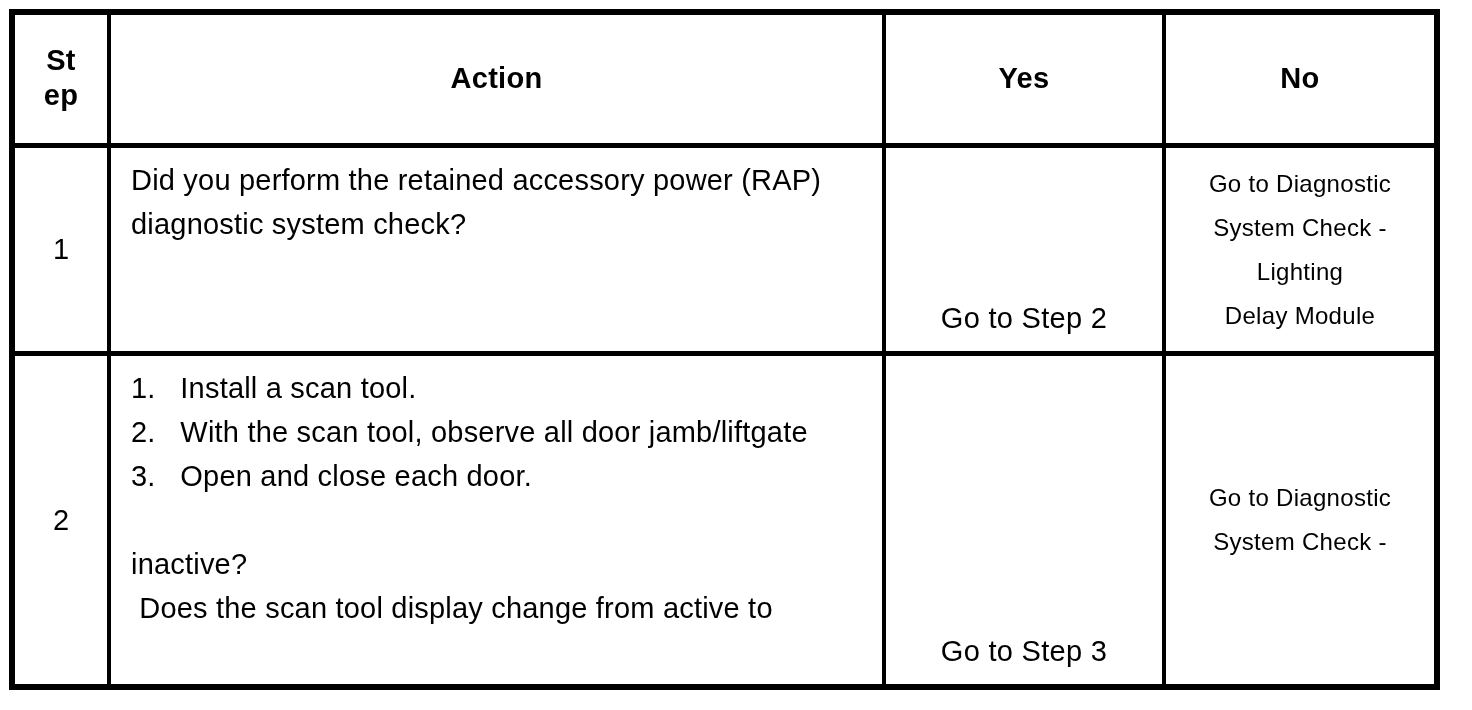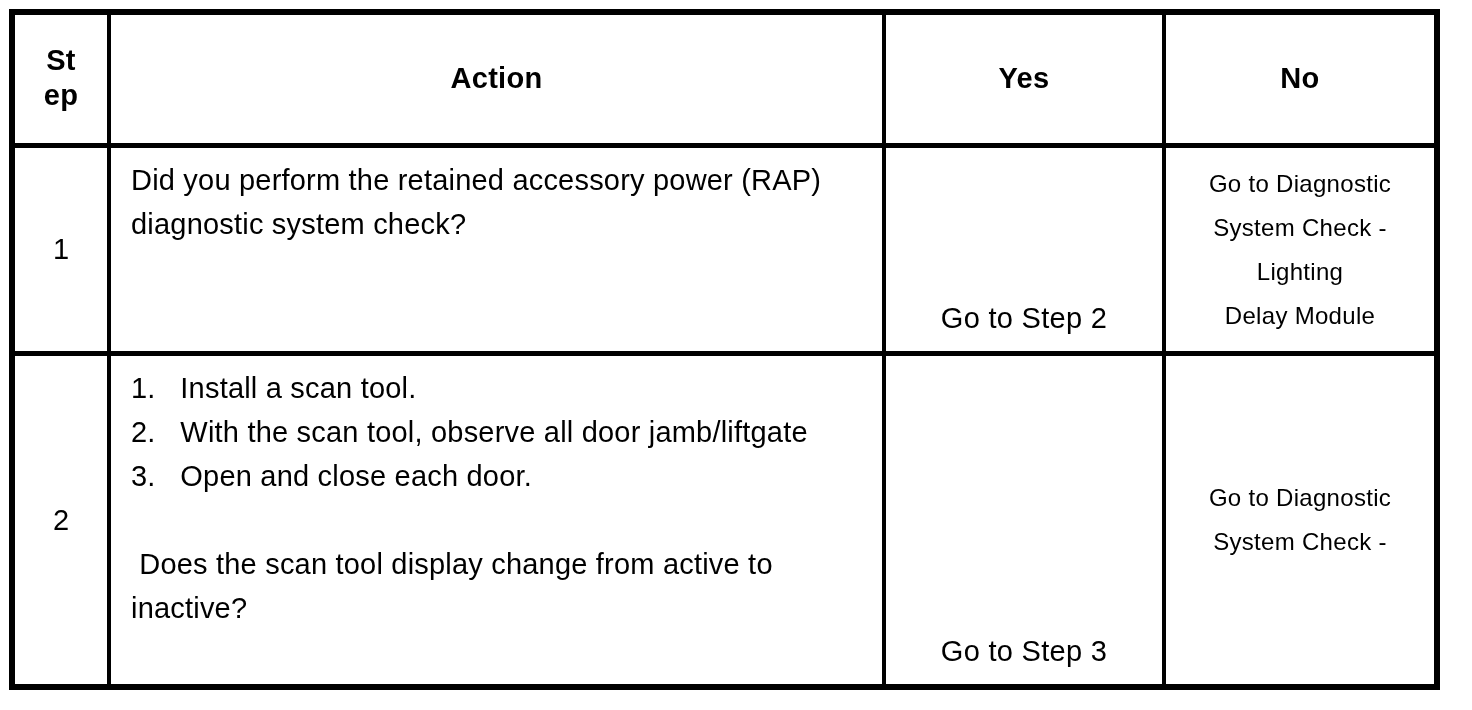--- a/index.html
+++ b/index.html
@@ -106,21 +106,21 @@
   <div class="cell no-cell col-last">
       <div>Go to Diagnostic</div>
       <div>System Check -</div>
       <div>Lighting</div>
       <div>Delay Module</div>
     </div>
 
   <div class="cell step-cell row-last">
     <span>2</span>
   </div>
-  <div class="cell action-cell row-last"><div>1.   Install a scan tool.</div><div>2.   With the scan tool, observe all door jamb/liftgate</div><div>3.   Open and close each door.</div><div>&nbsp;</div><div> Does the scan tool display change from active to</div><div>inactive?</div></div>
+  <div class="cell action-cell row-last"><div>1.   Install a scan tool.</div><div>2.   With the scan tool, observe all door jamb/liftgate</div><div>3.   Open and close each door.</div><div>&nbsp;</div><div>inactive?</div><div> Does the scan tool display change from active to</div></div>
   <div class="cell yes-cell row-last">
     <span>Go to Step 3</span>
   </div>
   <div class="cell no-cell col-last row-last">
       <div>Go to Diagnostic</div>
       <div>System Check -</div>
     </div>
 
 </div>
 

